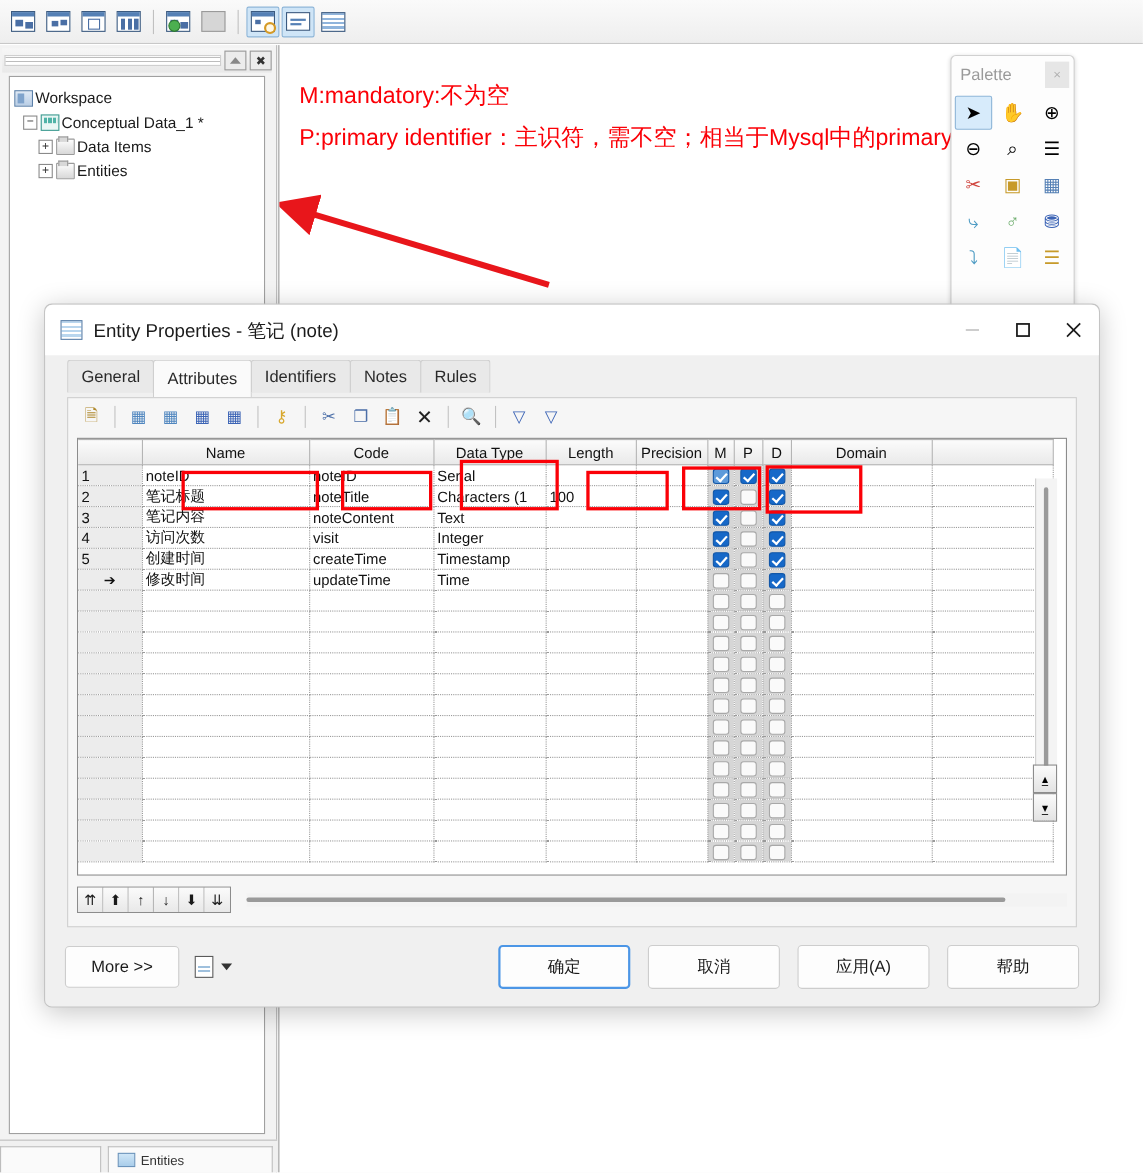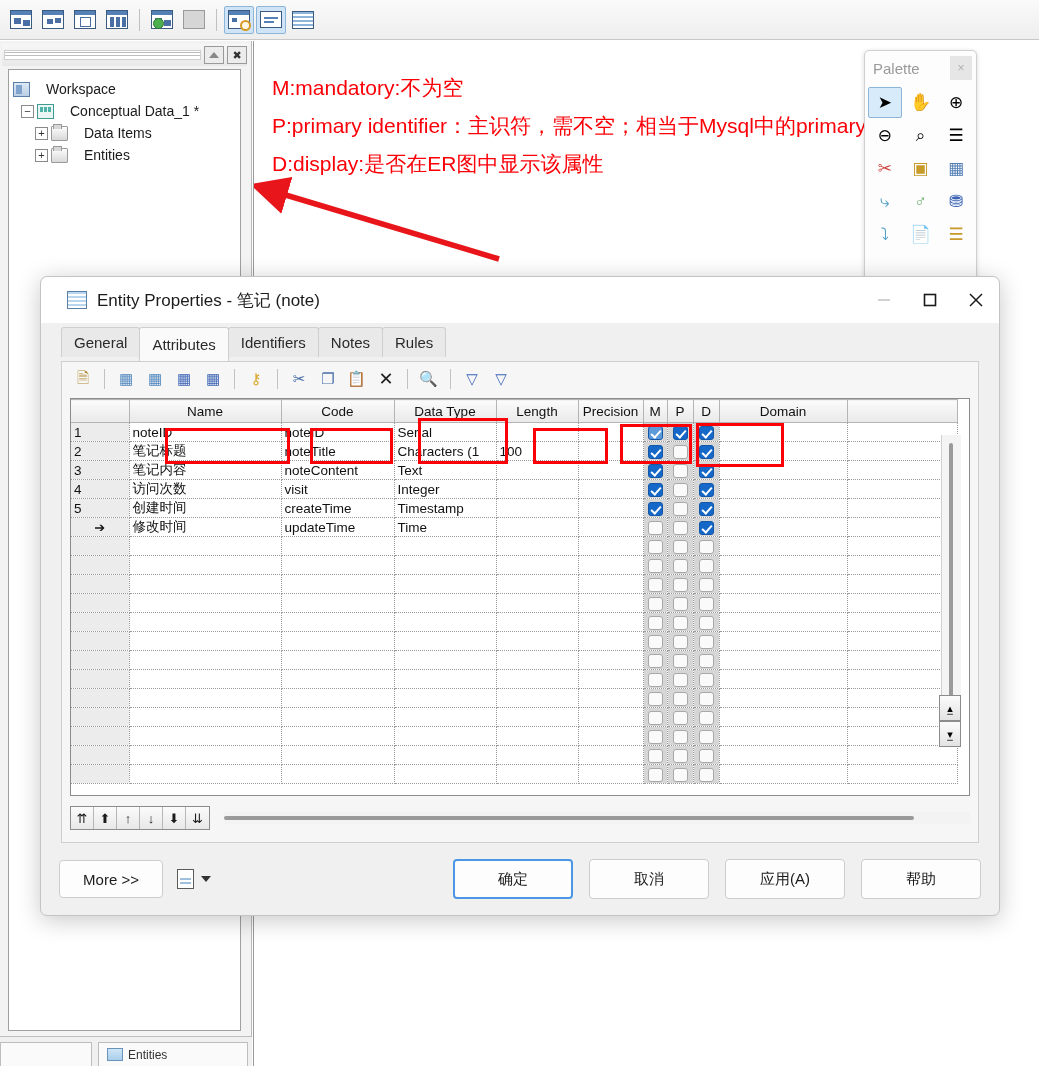--- a/index.html
+++ b/index.html
@@ -59,21 +59,21 @@
             margin-left: 3px; display: flex; align-items: center; justify-content: center;
             font-size: 11px; color: #333; }
   .tri-up { width: 0; height: 0; border-left: 5px solid transparent; border-right: 5px solid transparent;
             border-bottom: 6px solid #888; }
   .tree-box {
     position: absolute; left: 8px; top: 28px; right: 10px; bottom: 35px;
     background: #fff; border: 1px solid #a0a0a0;
   }
   .tree-list { padding: 8px 4px; font-size: 14px; color: #1a1a1a; }
   .tnode { display: flex; align-items: center; height: 22px; white-space: nowrap; }
-  .tnode .lbl { margin-left: 16px; }
+  .tnode .lbl { margin-left: 2px; }
   .tnode.selected .lbl { background: #e8e8e8; padding: 1px 4px; }
   .expander { width: 13px; height: 13px; border: 1px solid #8a8a8a; background: #fff;
               font-size: 11px; line-height: 11px; text-align: center; color: #333; margin-right: 3px; }
   .ico16 { width: 17px; height: 15px; position: relative; flex: none; }
   .ico-ws { background: linear-gradient(#dfe9f5,#b9cee6); border: 1.3px solid #5a7fa8; }
   .ico-ws::after { content: ""; position: absolute; left: 2px; top: 2px; width: 6px; height: 9px; background: #7fa3cc; }
   .ico-cdm { background: #e9f6f4; border: 1.3px solid #3f9c92; position: relative; }
   .ico-cdm::after { content: ""; position: absolute; left: 2px; top: 2px; width: 12px; height: 5px;
                     background: repeating-linear-gradient(90deg,#4fb3a7 0 3px, #e9f6f4 3px 4px); }
   .ico-diag { background: #fff; border: 1.3px solid #3f7fa8; }
@@ -121,21 +121,21 @@
   .p-ico { font-size: 17px; line-height: 1; }
 
   
   .dialog {
     position: absolute; left: 40px; top: 276px; width: 960px; height: 640px;
     background: #f0f0f0; border: 1px solid #c4c4c4; border-radius: 7px;
     box-shadow: 0 4px 24px rgba(0,0,0,.22);
   }
   .dlg-title {
     height: 46px; background: #ffffff; border-radius: 7px 7px 0 0;
-    display: flex; align-items: center; padding-left: 26px;
+    display: flex; align-items: center; padding-left: 14px;
   }
   .dlg-ico { width: 20px; height: 18px; border: 1.4px solid #5a7fa8;
              background: repeating-linear-gradient(#b9d6ee 0 2px,#fff 2px 4px); margin-right: 10px; }
   .dlg-title-text { font-size: 17px; color: #1b1b1b; }
   .dlg-ctrls { margin-left: auto; display: flex; height: 46px; }
   .dlg-ctrl { width: 46px; height: 46px; display: flex; align-items: center; justify-content: center; }
   .dlg-ctrl svg { display: block; }
 
   .dlg-body { padding: 0 14px; }
   .tabs { display: flex; align-items: flex-start; height: 34px; margin-top: 4px; padding-left: 6px; }
@@ -309,21 +309,20 @@
         <span>Entities</span>
       </div>
     </div>
   </div>
 
   <div class="canvas">
 
     <div class="annot">
       <div>M:mandatory:不为空</div>
       <div class="ln2">P:primary identifier：主识符，需不空；相当于Mysql中的primaryKey</div>
-      <div>D:display:是否在ER图中显示该属性</div>
     </div>
 
     <svg class="arrow-svg" viewBox="0 0 786 1025">
       <defs>
         <marker id="ah" markerWidth="7" markerHeight="7" refX="1.5" refY="3.5" orient="auto">
           <polygon points="0,0 7,3.5 0,7" fill="#e8161b"></polygon>
         </marker>
       </defs>
       <line x1="245" y1="218" x2="25" y2="152" stroke="#e8161b" stroke-width="5.5" marker-end="url(#ah)"></line>
     </svg>

